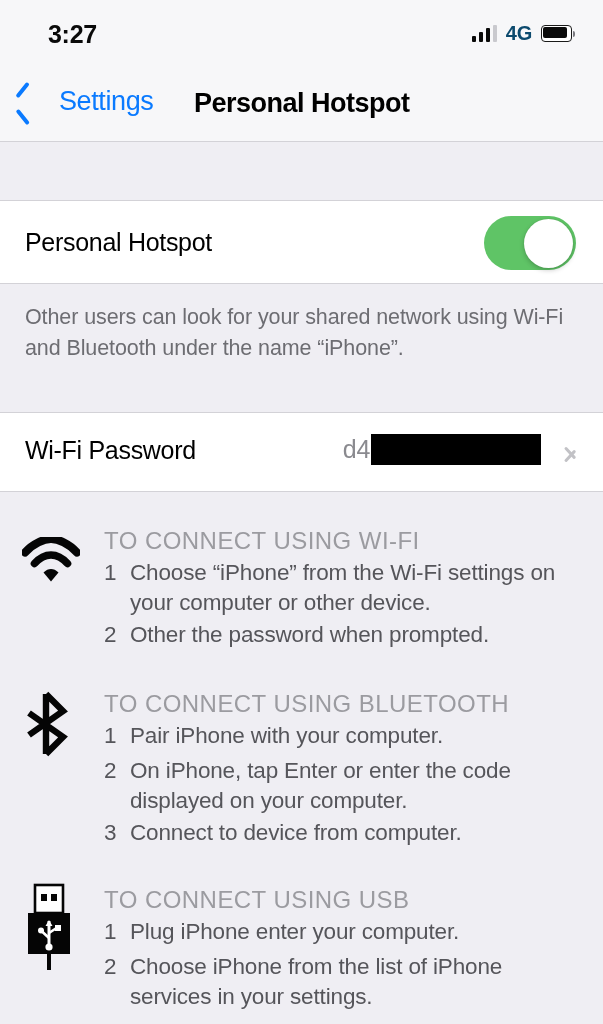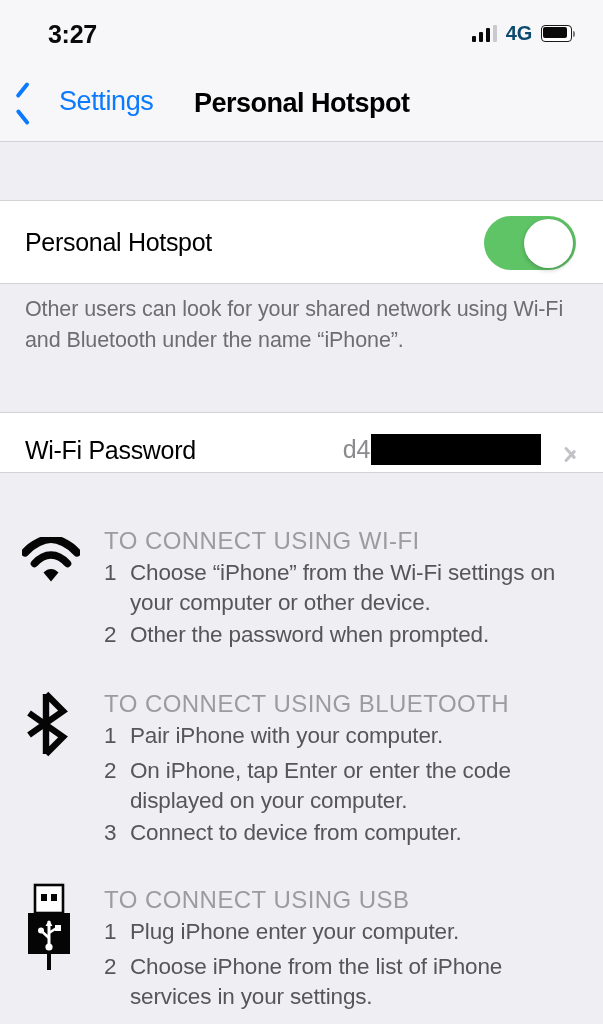--- a/index.html
+++ b/index.html
@@ -86,21 +86,21 @@
     position:absolute; top:2.5px; left:40px; width:49px; height:49px;
     border-radius:50%; background:#FFFFFF;
     box-shadow:0 2px 5px rgba(0,0,0,0.22), 0 0 1px rgba(0,0,0,0.18);
   }
 
   
   .footer-note {
     position:absolute; left:25px; width:560px;
     font-size:21.5px; color:#6D6D72; line-height:31px; letter-spacing:-0.1px;
   }
-  .footer-note .line2 { display:block; margin-top:11px; width:540px; }
+  .footer-note .line2 { display:block; margin-top:19px; width:540px; }
 
   
   .pw-value {
     position:absolute; right:62px; top:21px;
     display:flex; align-items:center; font-size:25px; color:#8A8A8F; letter-spacing:-0.3px;
   }
   .pw-redact {
     display:inline-block; width:170px; height:31px; background:#000; margin-left:1px;
     vertical-align:middle;
   }
@@ -172,21 +172,21 @@
     <div class="cell-title" style="top:27px;">Personal Hotspot</div>
     <div class="switch">
       <div class="knob"></div>
     </div>
   </div>
 
   <div class="footer-note" style="top:283px;">
     <span class="line2">Other users can look for your shared network using Wi-Fi and Bluetooth under the name “iPhone”.</span>
   </div>
 
-  <div class="cell" style="top:412px; height:61px;">
+  <div class="cell" style="top:412px; height:80px;">
     <div class="cell-title" style="top:23px;">Wi-Fi Password</div>
     <div class="pw-value">
       <span>d4</span>
       <span class="pw-redact"></span>
     </div>
     <span class="chev-right"></span>
   </div>
 
   <div class="instr" style="top:527px;">
     <span class="instr-icon" style="top:10px;">

